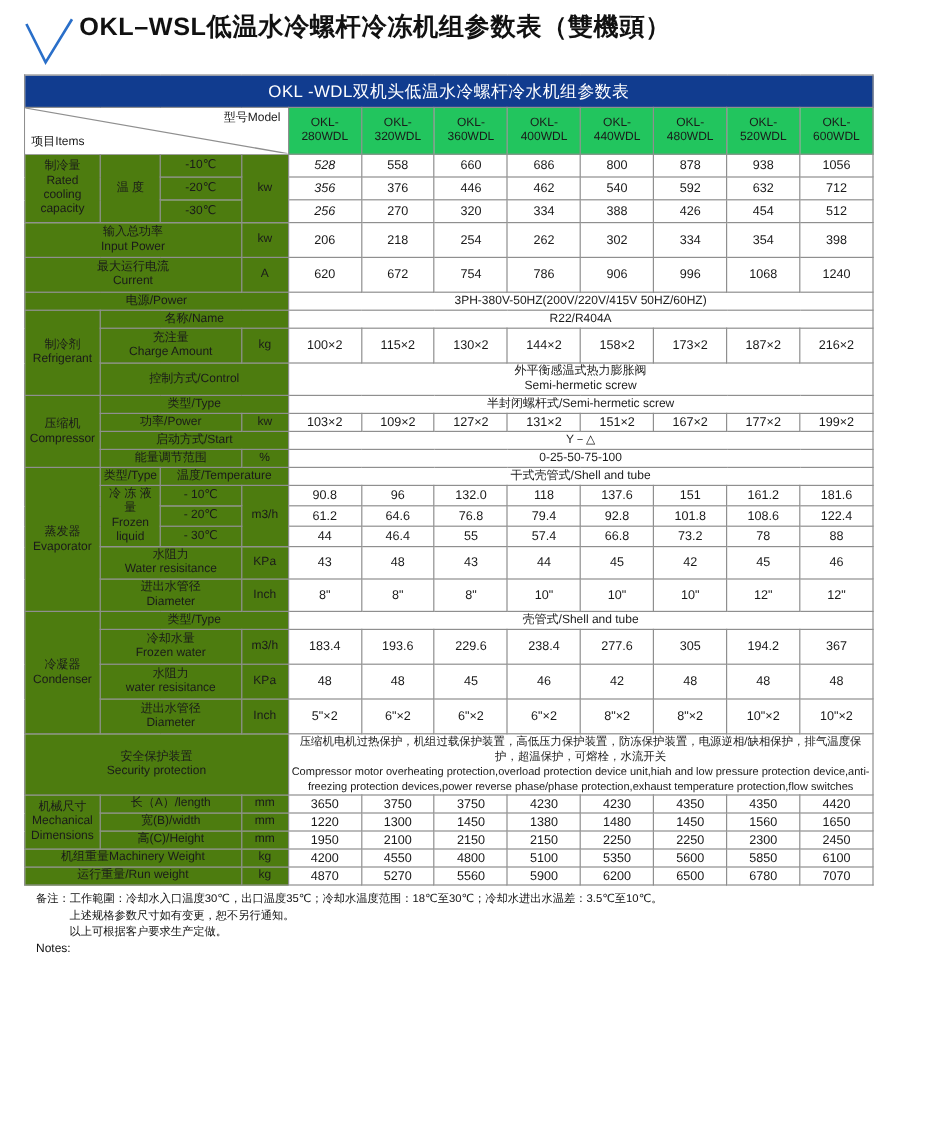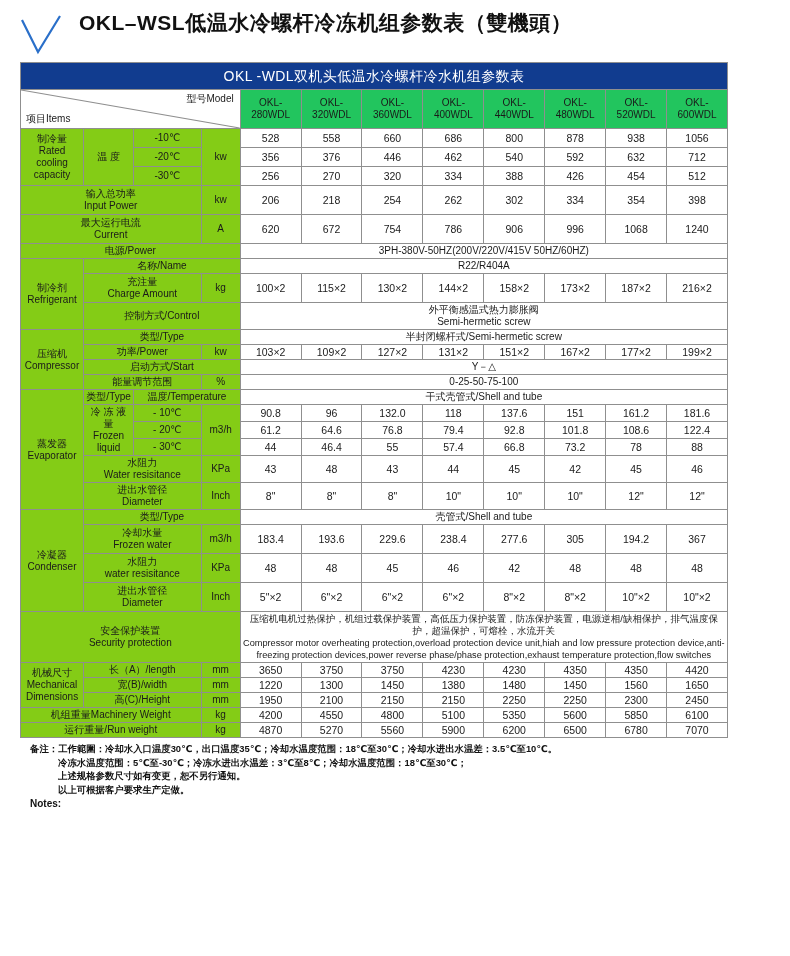--- a/index.html
+++ b/index.html
@@ -9,21 +9,21 @@
     font-family:"Liberation Sans","DejaVu Sans",sans-serif;
     color:#1a1a1a;
     -webkit-font-smoothing:antialiased;
   }
   .page{position:relative;width:790px;height:956px;box-sizing:border-box;}
 
   
   .header{display:flex;align-items:flex-start;padding:10px 0 4px 18px;}
   .logo{width:46px;height:44px;flex:0 0 46px;position:relative;margin-top:4px;}
   .logo svg{display:block;}
-  .titles{margin-left:15px;}
+  .titles{margin-left:2px;}
   .title-cn{
     font-size:21px;font-weight:bold;letter-spacing:.5px;line-height:26px;
     color:#111;white-space:nowrap;
   }
   .title-en{
     font-size:15px;font-weight:bold;line-height:20px;color:#111;white-space:nowrap;
     margin-top:1px;letter-spacing:.1px;
   }
 
   
@@ -37,40 +37,40 @@
     text-align:center;vertical-align:middle;
     padding:1px 1px;
     line-height:12px;
     font-weight:normal;
   }
   .banner{
     background:#0b3d91;color:#fff;font-size:14px;font-weight:bold;
     height:24px;letter-spacing:.4px;
     background:#113c8f;
   }
-  .grey{background:#84cc16;margin-top:10px;}
+  .grey{background:#4d7c0f;margin-top:10px;}
   .lbl{font-size:10px;line-height:12px;}
   .model-head{font-size:10px;line-height:11.5px;font-weight:normal;background:#22c55e;}
   .diag{
     position:relative;height:34px;background:#fff;padding:0;
   }
   .diag .d-items{position:absolute;left:5px;bottom:3px;font-size:10px;}
   .diag .d-model{position:absolute;right:6px;top:3px;font-size:10px;}
   .diag .d-line{position:absolute;left:0;top:0;width:100%;height:100%;}
-  .tall{height:16px;}
+  .tall{height:16px;font-style:italic;}
   .unit{font-size:10px;}
   .num{font-size:10.5px;}
   .wide-text{font-size:10px;line-height:13px;}
   .prot-cell{
     text-align:left;font-size:9.2px;line-height:12.5px;padding:3px 5px;
   }
   .prot-cell .cn{font-size:9.5px;}
   
   .notes{
-    padding:4px 22px 0 30px;font-size:9.4px;line-height:13.5px;color:#111;font-weight:bold;
+    padding:4px 22px 0 30px;font-size:9.4px;line-height:13.5px;color:#111;
   }
   .notes .n-line{white-space:nowrap;}
   .notes-label{margin-top:1px;font-size:10px;}
 </style>
 </head>
 <body>
 
 <div class="page">
 
   <div class="header">
@@ -474,19 +474,18 @@
       <td class="num">7070</td>
     </tr>
   </tbody>
       </table>
   </div>
 
   <div class="notes">
     <div class="n-line">
       <span>备注：</span><span>工作範圍：冷却水入口温度30℃，出口温度35℃；冷却水温度范围：18℃至30℃；冷却水进出水温差：3.5℃至10℃。</span>
     </div>
-    <div class="n-line" style="padding-left:28px">冷冻水温度范围：5℃至-30℃；冷冻水进出水温差：3℃至8℃；冷却水温度范围：18℃至30℃；</div>
     <div class="n-line" style="padding-left:28px">上述规格参数尺寸如有变更，恕不另行通知。</div>
     <div class="n-line" style="padding-left:28px">以上可根据客户要求生产定做。</div>
     <div class="notes-label">Notes:</div>
   </div>
 
 </div>
 
 </body></html>

